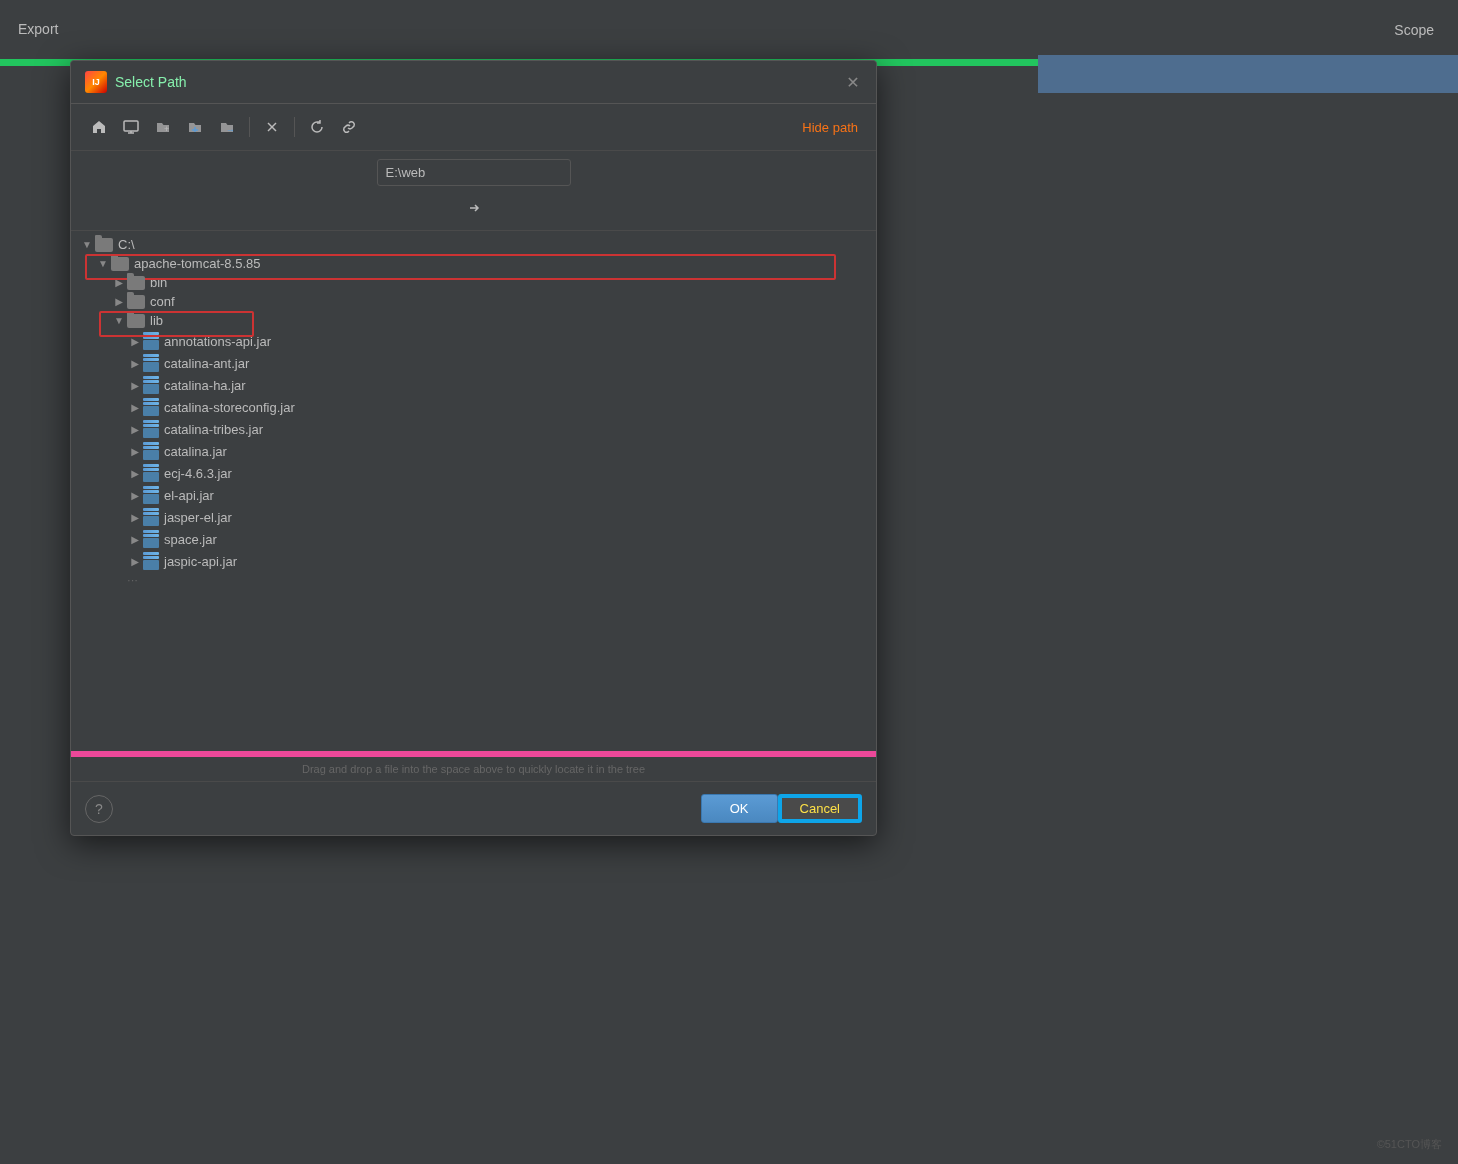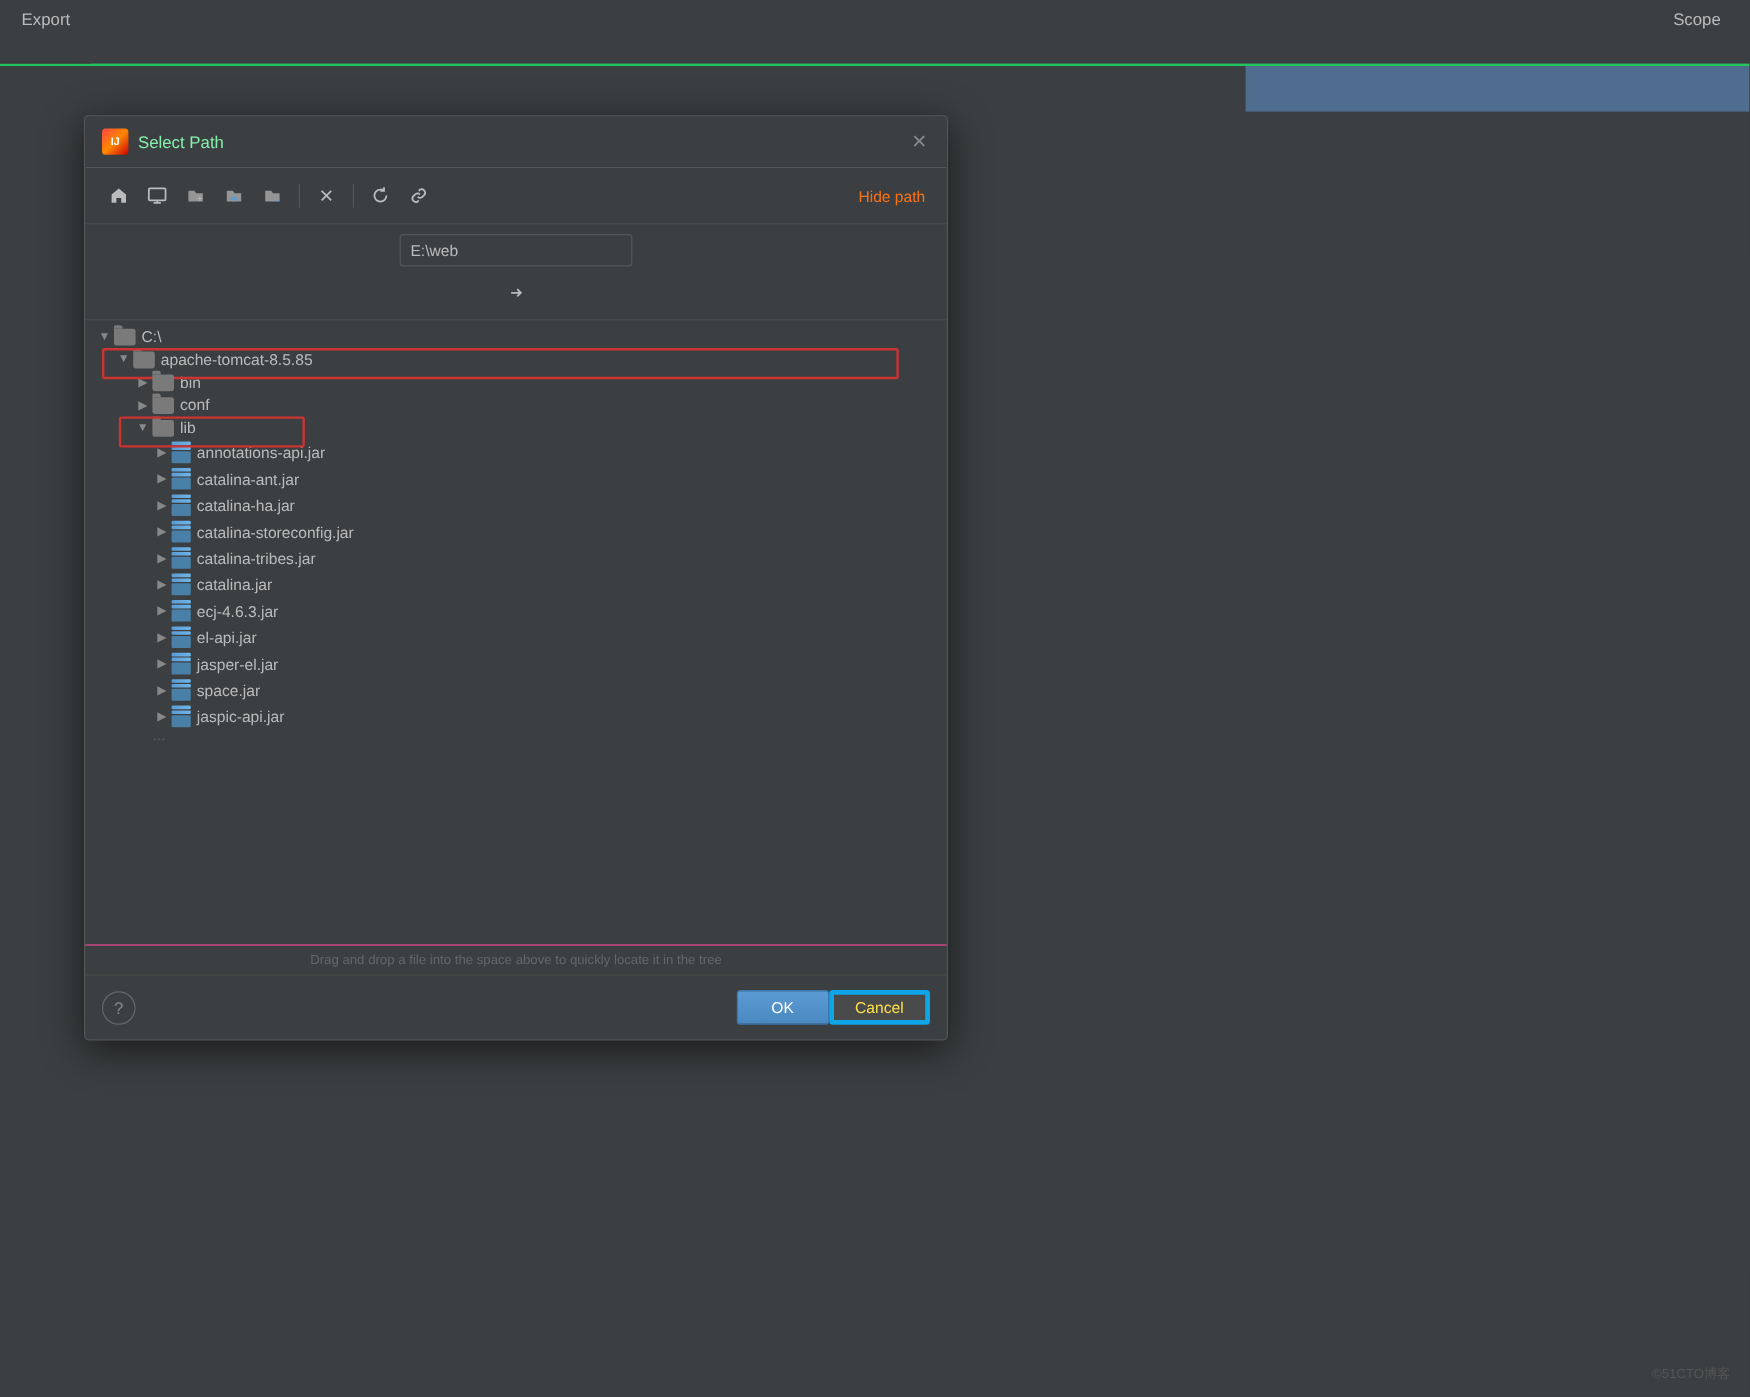--- a/index.html
+++ b/index.html
@@ -16,24 +16,25 @@
 
     .background-area {
       position: absolute;
       top: 0; left: 0; right: 0; bottom: 0;
       background: #3c3f41;
     }
 
     .top-bar {
       position: absolute;
       top: 0; left: 0; right: 0;
-      height: 55px;
+      height: 66px;
       background: #3c3f41;
       display: flex;
-      border-bottom: 2px solid #22c55e;
+      align-items: center;
+      border-bottom: 7px solid #22c55e;
     }
 
     .top-bar-export {
       padding: 8px 18px;
       color: #bbbbbb;
       font-size: 14px;
       border-bottom: 2px solid #3c3f41;
     }
 
     .top-bar-scope {
@@ -51,23 +52,22 @@
       width: 420px;
       height: 38px;
       background: #4e6d8f;
     }
 
     
     .dialog-overlay {
       position: absolute;
       top: 60px;
       left: 70px;
-      width: 720px;
+      width: 807px;
       height: 820px;
-      margin-top: 36px;
     }
 
     .dialog {
       background: #3c3f41;
       border: 1px solid #555555;
       border-radius: 4px;
       box-shadow: 0 8px 32px rgba(0,0,0,0.6);
       width: 100%;
       display: flex;
       flex-direction: column;
@@ -269,21 +269,21 @@
 
     .tree-label {
       font-size: 13px;
       color: #bbbbbb;
     }
 
     .drag-hint {
       padding: 6px 14px;
       font-size: 11px;
       color: #666666;
-      border-top: 1px solid #ec4899;
+      border-top: 6px solid #ec4899;
       text-align: center;
     }
 
     .dialog-footer {
       padding: 12px 14px;
       display: flex;
       align-items: center;
       justify-content: space-between;
       border-top: 1px solid #4a4a4a;
     }

